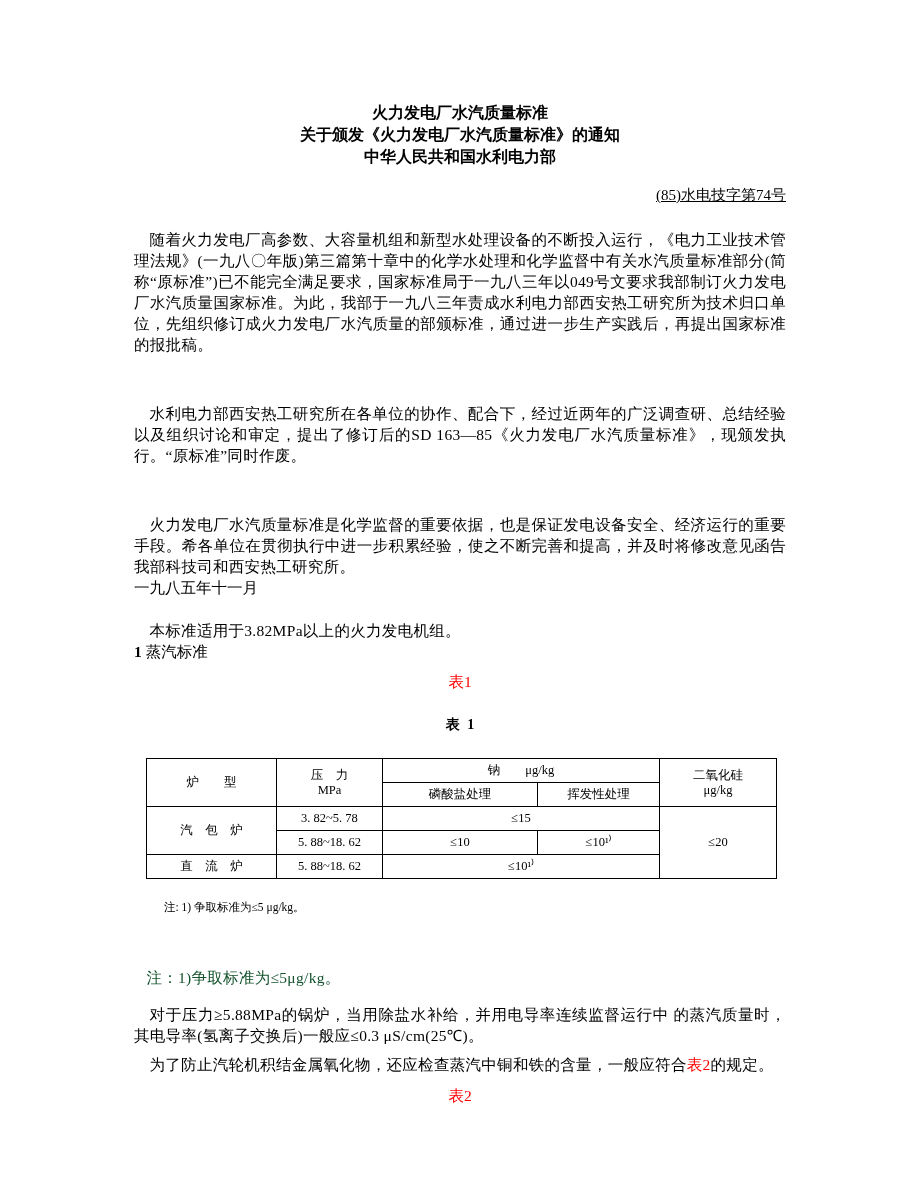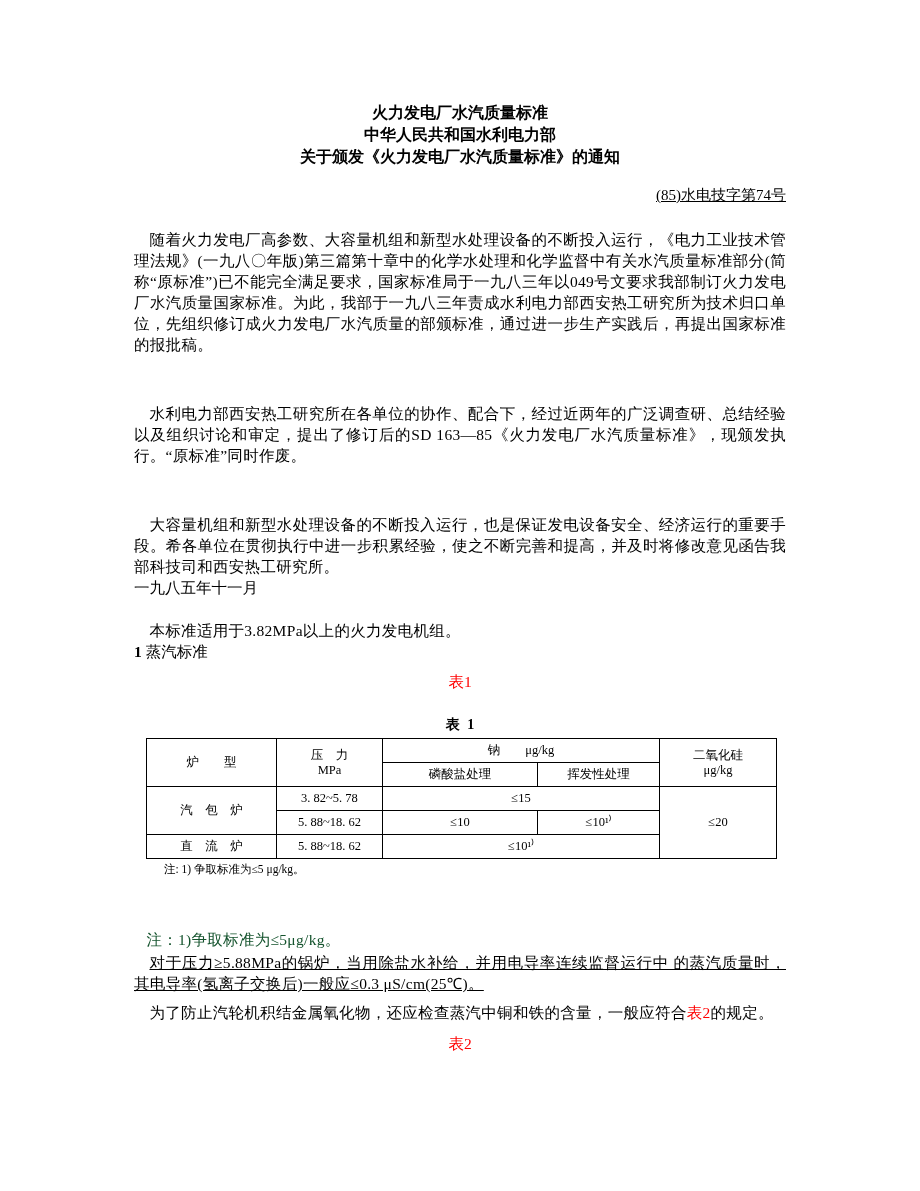--- a/index.html
+++ b/index.html
@@ -36,51 +36,51 @@
   .ref-line { text-align:center; font-size:15.5px; line-height:21px; margin-top:9px; }
   .ref-line-bottom { margin-top:10px; }
 
   
   .table-block {
     margin-top:24px;
     margin-left:12px;
     width:630px;
     font-family:"Liberation Serif", serif;
   }
-  .table-caption { text-align:center; font-weight:bold; font-size:14px; margin-bottom:4px; letter-spacing:2px; }
+  .table-caption { text-align:center; font-weight:bold; font-size:14px; margin-bottom:24px; letter-spacing:2px; }
   table.t1 { border-collapse:collapse; width:100%; table-layout:fixed; }
   table.t1 th, table.t1 td {
     border:1px solid #000;
     text-align:center; vertical-align:middle;
     font-size:12.5px; font-weight:normal;
     padding:4px 2px; line-height:15px;
   }
   table.t1 { border:1.5px solid #000; }
-  .table-note { font-size:11.5px; margin-top:3px; padding-left:18px; }
+  .table-note { font-size:11.5px; margin-top:21px; padding-left:18px; }
 
   .note-magenta { margin-top:52px; text-indent:0.8em; }
-  .p-cond { margin-top:2px;text-decoration:underline; }
+  .p-cond { margin-top:16px; }
   .p-metal { margin-top:8px; }
 </style>
 </head>
 <body>
 
 <div class="page">
 
   <div class="doc-header">
     <div class="h-line">火力发电厂水汽质量标准</div>
+    <div class="h-line">关于颁发《火力发电厂水汽质量标准》的通知</div>
     <div class="h-line">中华人民共和国水利电力部</div>
-    <div class="h-line">关于颁发《火力发电厂水汽质量标准》的通知</div>
   </div>
 
   <div class="file-no">(85)水电技字第74号</div>
 
   <p class="para indent body-start">随着火力发电厂高参数、大容量机组和新型水处理设备的不断投入运行，《电力工业技术管理法规》(一九八〇年版)第三篇第十章中的化学水处理和化学监督中有关水汽质量标准部分(简称“原标准”)已不能完全满足要求，国家标准局于一九八三年以049号文要求我部制订火力发电厂水汽质量国家标准。为此，我部于一九八三年责成水利电力部西安热工研究所为技术归口单位，先组织修订成火力发电厂水汽质量的部颁标准，通过进一步生产实践后，再提出国家标准的报批稿。</p>
   <p class="para indent">水利电力部西安热工研究所在各单位的协作、配合下，经过近两年的广泛调查研、总结经验以及组织讨论和审定，提出了修订后的SD 163—85《火力发电厂水汽质量标准》，现颁发执行。“原标准”同时作废。</p>
-  <p class="para indent">大容量机组和新型水处理设备的不断投入运行，也是保证发电设备安全、经济运行的重要手段。希各单位在贯彻执行中进一步积累经验，使之不断完善和提高，并及时将修改意见函告我部科技司和西安热工研究所。</p>
+  <p class="para indent">火力发电厂水汽质量标准是化学监督的重要依据，也是保证发电设备安全、经济运行的重要手段。希各单位在贯彻执行中进一步积累经验，使之不断完善和提高，并及时将修改意见函告我部科技司和西安热工研究所。</p>
   <div class="date-line">一九八五年十一月</div>
 
   <p class="para indent scope">本标准适用于3.82MPa以上的火力发电机组。</p>
 
   <div class="section-heading"><span class="sec-no">1</span><span> 蒸汽标准</span></div>
 
 
   <div class="ref-line red">表1</div>
 
   <div class="table-block">

